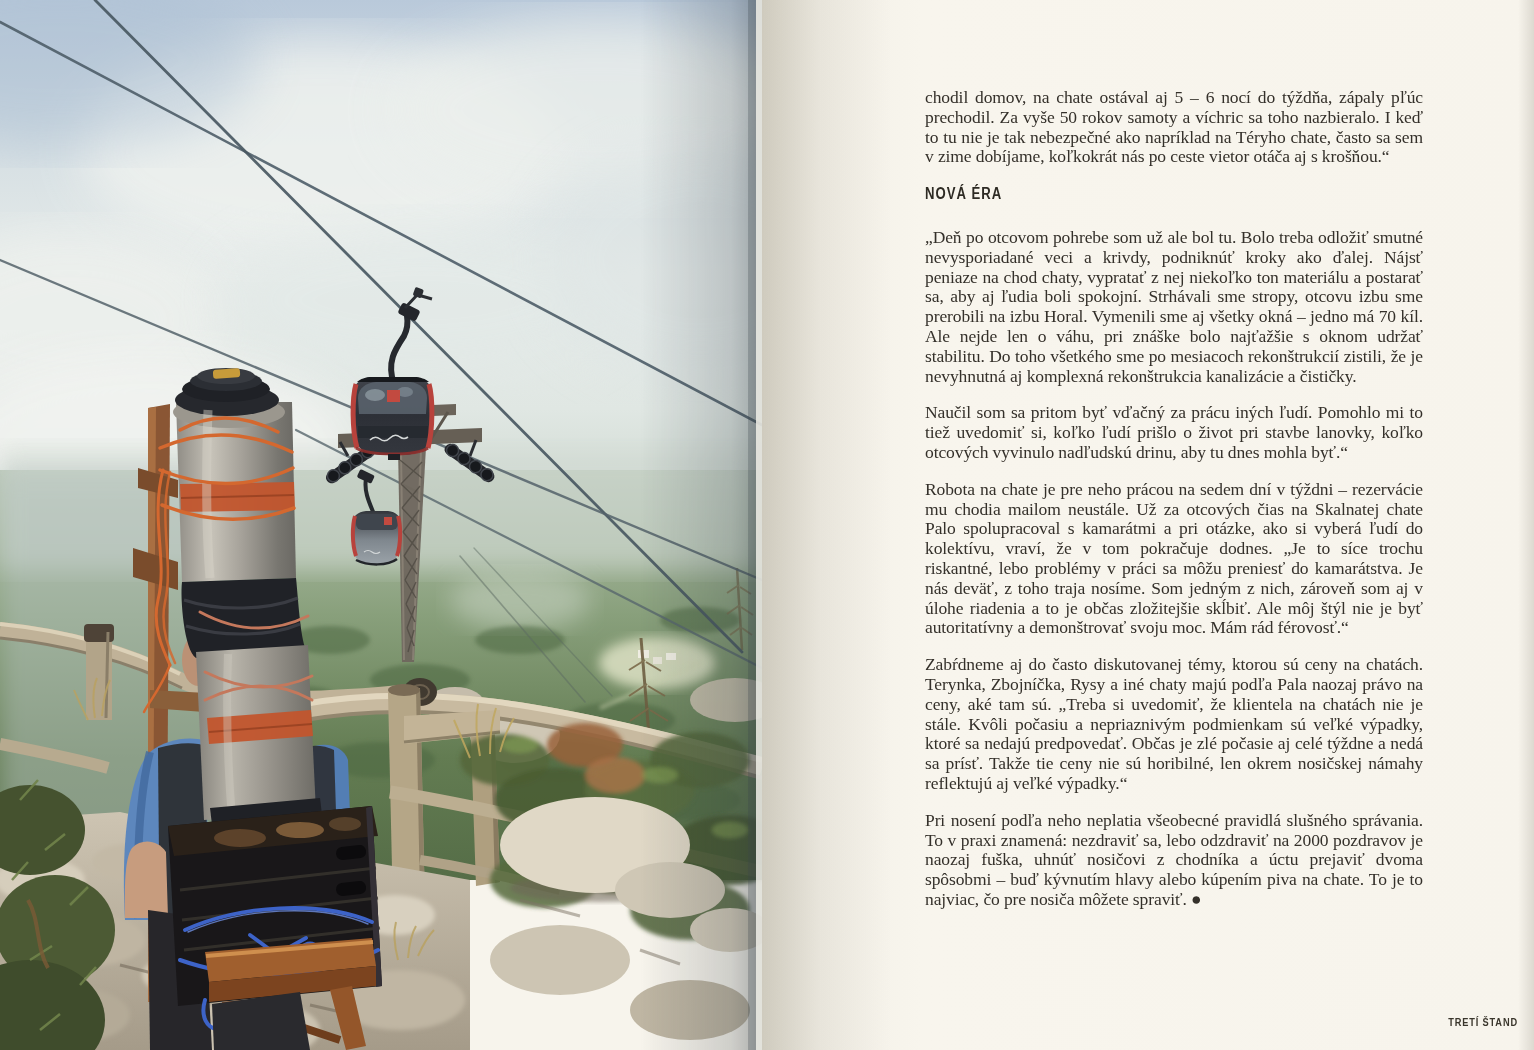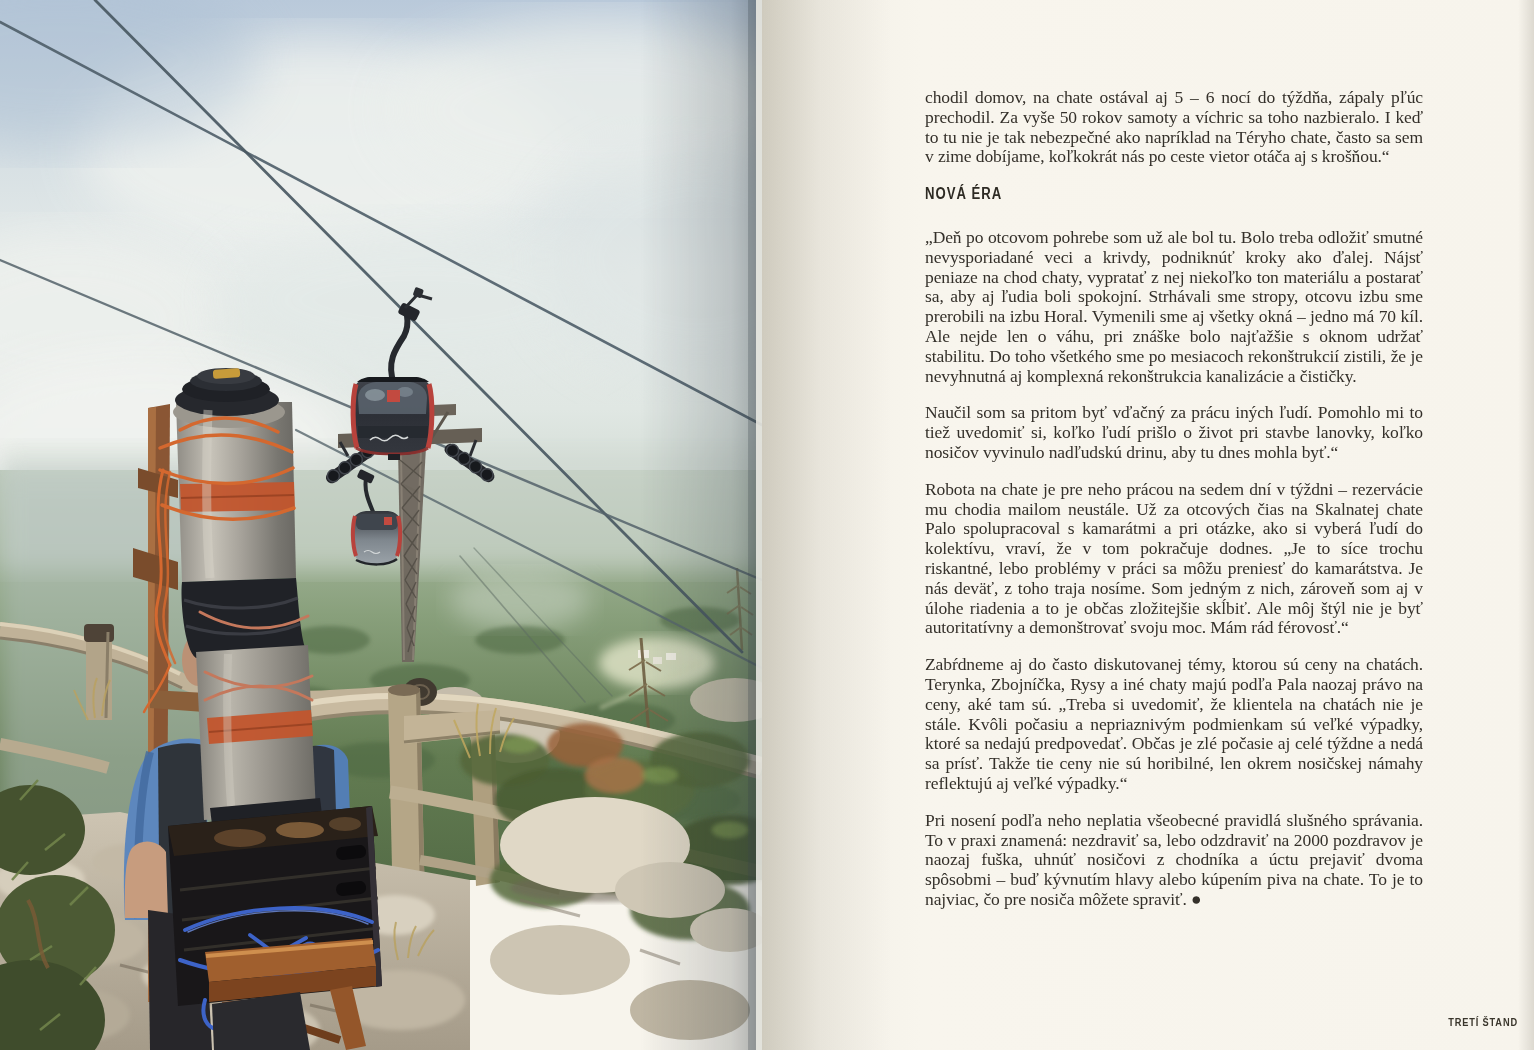--- a/index.html
+++ b/index.html
@@ -387,21 +387,21 @@
     </svg>
   </figure>
 
   <section class="text-page">
     <div class="gutter-shadow"></div>
 
     <div class="column">
       <p>chodil domov, na chate ostával aj 5 – 6 nocí do týždňa, zápaly pľúc prechodil. Za vyše 50 rokov samoty a víchric sa toho nazbieralo. I keď to tu nie je tak nebezpečné ako napríklad na Téryho chate, často sa sem v zime dobíjame, koľkokrát nás po ceste vietor otáča aj s krošňou.“</p>
       <h2 class="section-heading">NOVÁ ÉRA</h2>
       <p>„Deň po otcovom pohrebe som už ale bol tu. Bolo treba odložiť smutné nevysporiadané veci a krivdy, podniknúť kroky ako ďalej. Nájsť peniaze na chod chaty, vypratať z nej niekoľko ton materiálu a postarať sa, aby aj ľudia boli spokojní. Strhávali sme stropy, otcovu izbu sme prerobili na izbu Horal. Vymenili sme aj všetky okná – jedno má 70 kíl. Ale nejde len o váhu, pri znáške bolo najťažšie s oknom udržať stabilitu. Do toho všetkého sme po mesiacoch rekonštrukcií zistili, že je nevyhnutná aj komplexná rekonštrukcia kanalizácie a čističky.</p>
-      <p>Naučil som sa pritom byť vďačný za prácu iných ľudí. Pomohlo mi to tiež uvedomiť si, koľko ľudí prišlo o život pri stavbe lanovky, koľko nosičov vyvinulo nadľudskú drinu, aby tu dnes mohla byť.“</p>
+      <p>Naučil som sa pritom byť vďačný za prácu iných ľudí. Pomohlo mi to tiež uvedomiť si, koľko ľudí prišlo o život pri stavbe lanovky, koľko otcových vyvinulo nadľudskú drinu, aby tu dnes mohla byť.“</p>
       <p>Robota na chate je pre neho prácou na sedem dní v týždni – rezervácie mu chodia mailom neustále. Už za otcových čias na Skalnatej chate Palo spolupracoval s kamarátmi a pri otázke, ako si vyberá ľudí do kolektívu, vraví, že v tom pokračuje dodnes. „Je to síce trochu riskantné, lebo problémy v práci sa môžu preniesť do kamarátstva. Je nás deväť, z toho traja nosíme. Som jedným z nich, zároveň som aj v úlohe riadenia a to je občas zložitejšie skĺbiť. Ale môj štýl nie je byť autoritatívny a demonštrovať svoju moc. Mám rád férovosť.“</p>
       <p>Zabŕdneme aj do často diskutovanej témy, ktorou sú ceny na chatách. Terynka, Zbojníčka, Rysy a iné chaty majú podľa Pala naozaj právo na ceny, aké tam sú. „Treba si uvedomiť, že klientela na chatách nie je stále. Kvôli počasiu a nepriaznivým podmienkam sú veľké výpadky, ktoré sa nedajú predpovedať. Občas je zlé počasie aj celé týždne a nedá sa prísť. Takže tie ceny nie sú horibilné, len okrem nosičskej námahy reflektujú aj veľké výpadky.“</p>
       <p>Pri nosení podľa neho neplatia všeobecné pravidlá slušného správania. To v praxi znamená: nezdraviť sa, lebo odzdraviť na 2000 pozdravov je naozaj fuška, uhnúť nosičovi z chodníka a úctu prejaviť dvoma spôsobmi – buď kývnutím hlavy alebo kúpením piva na chate. To je to najviac, čo pre nosiča môžete spraviť. ●</p>
     </div>
 
     <div class="running-footer">TRETÍ ŠTAND</div>
     <div class="page-edge"></div>
   </section>
 
 </div>

